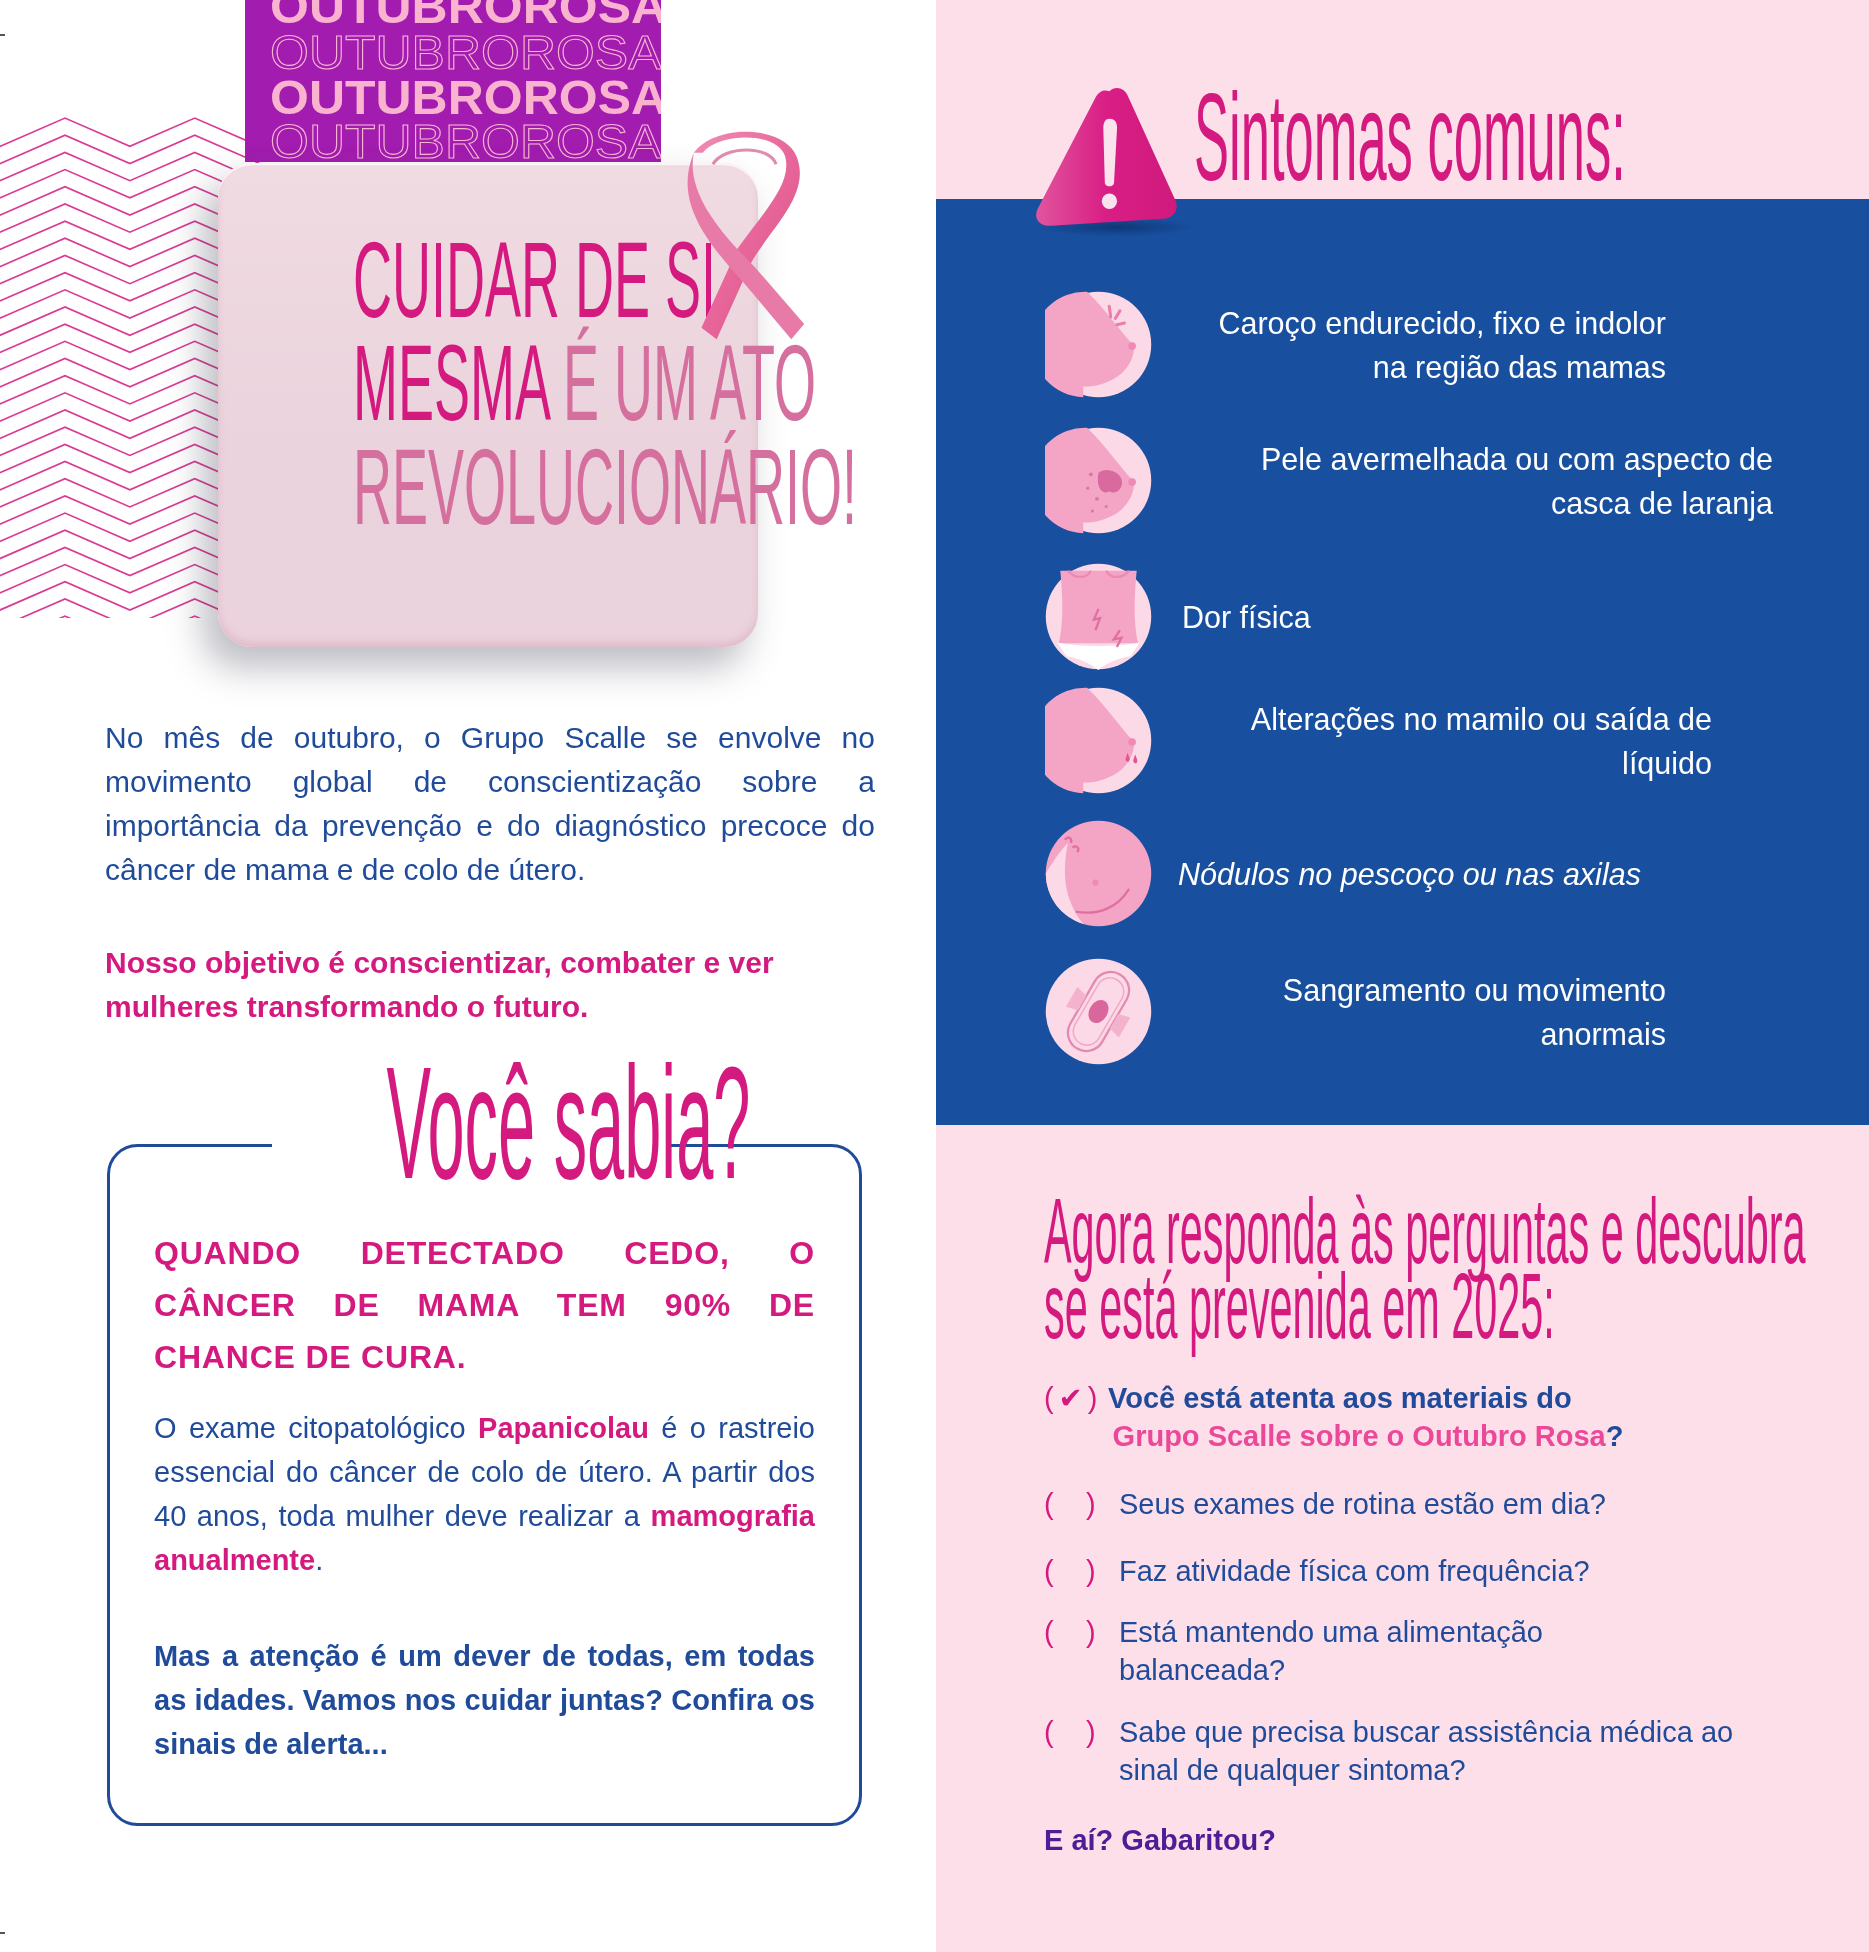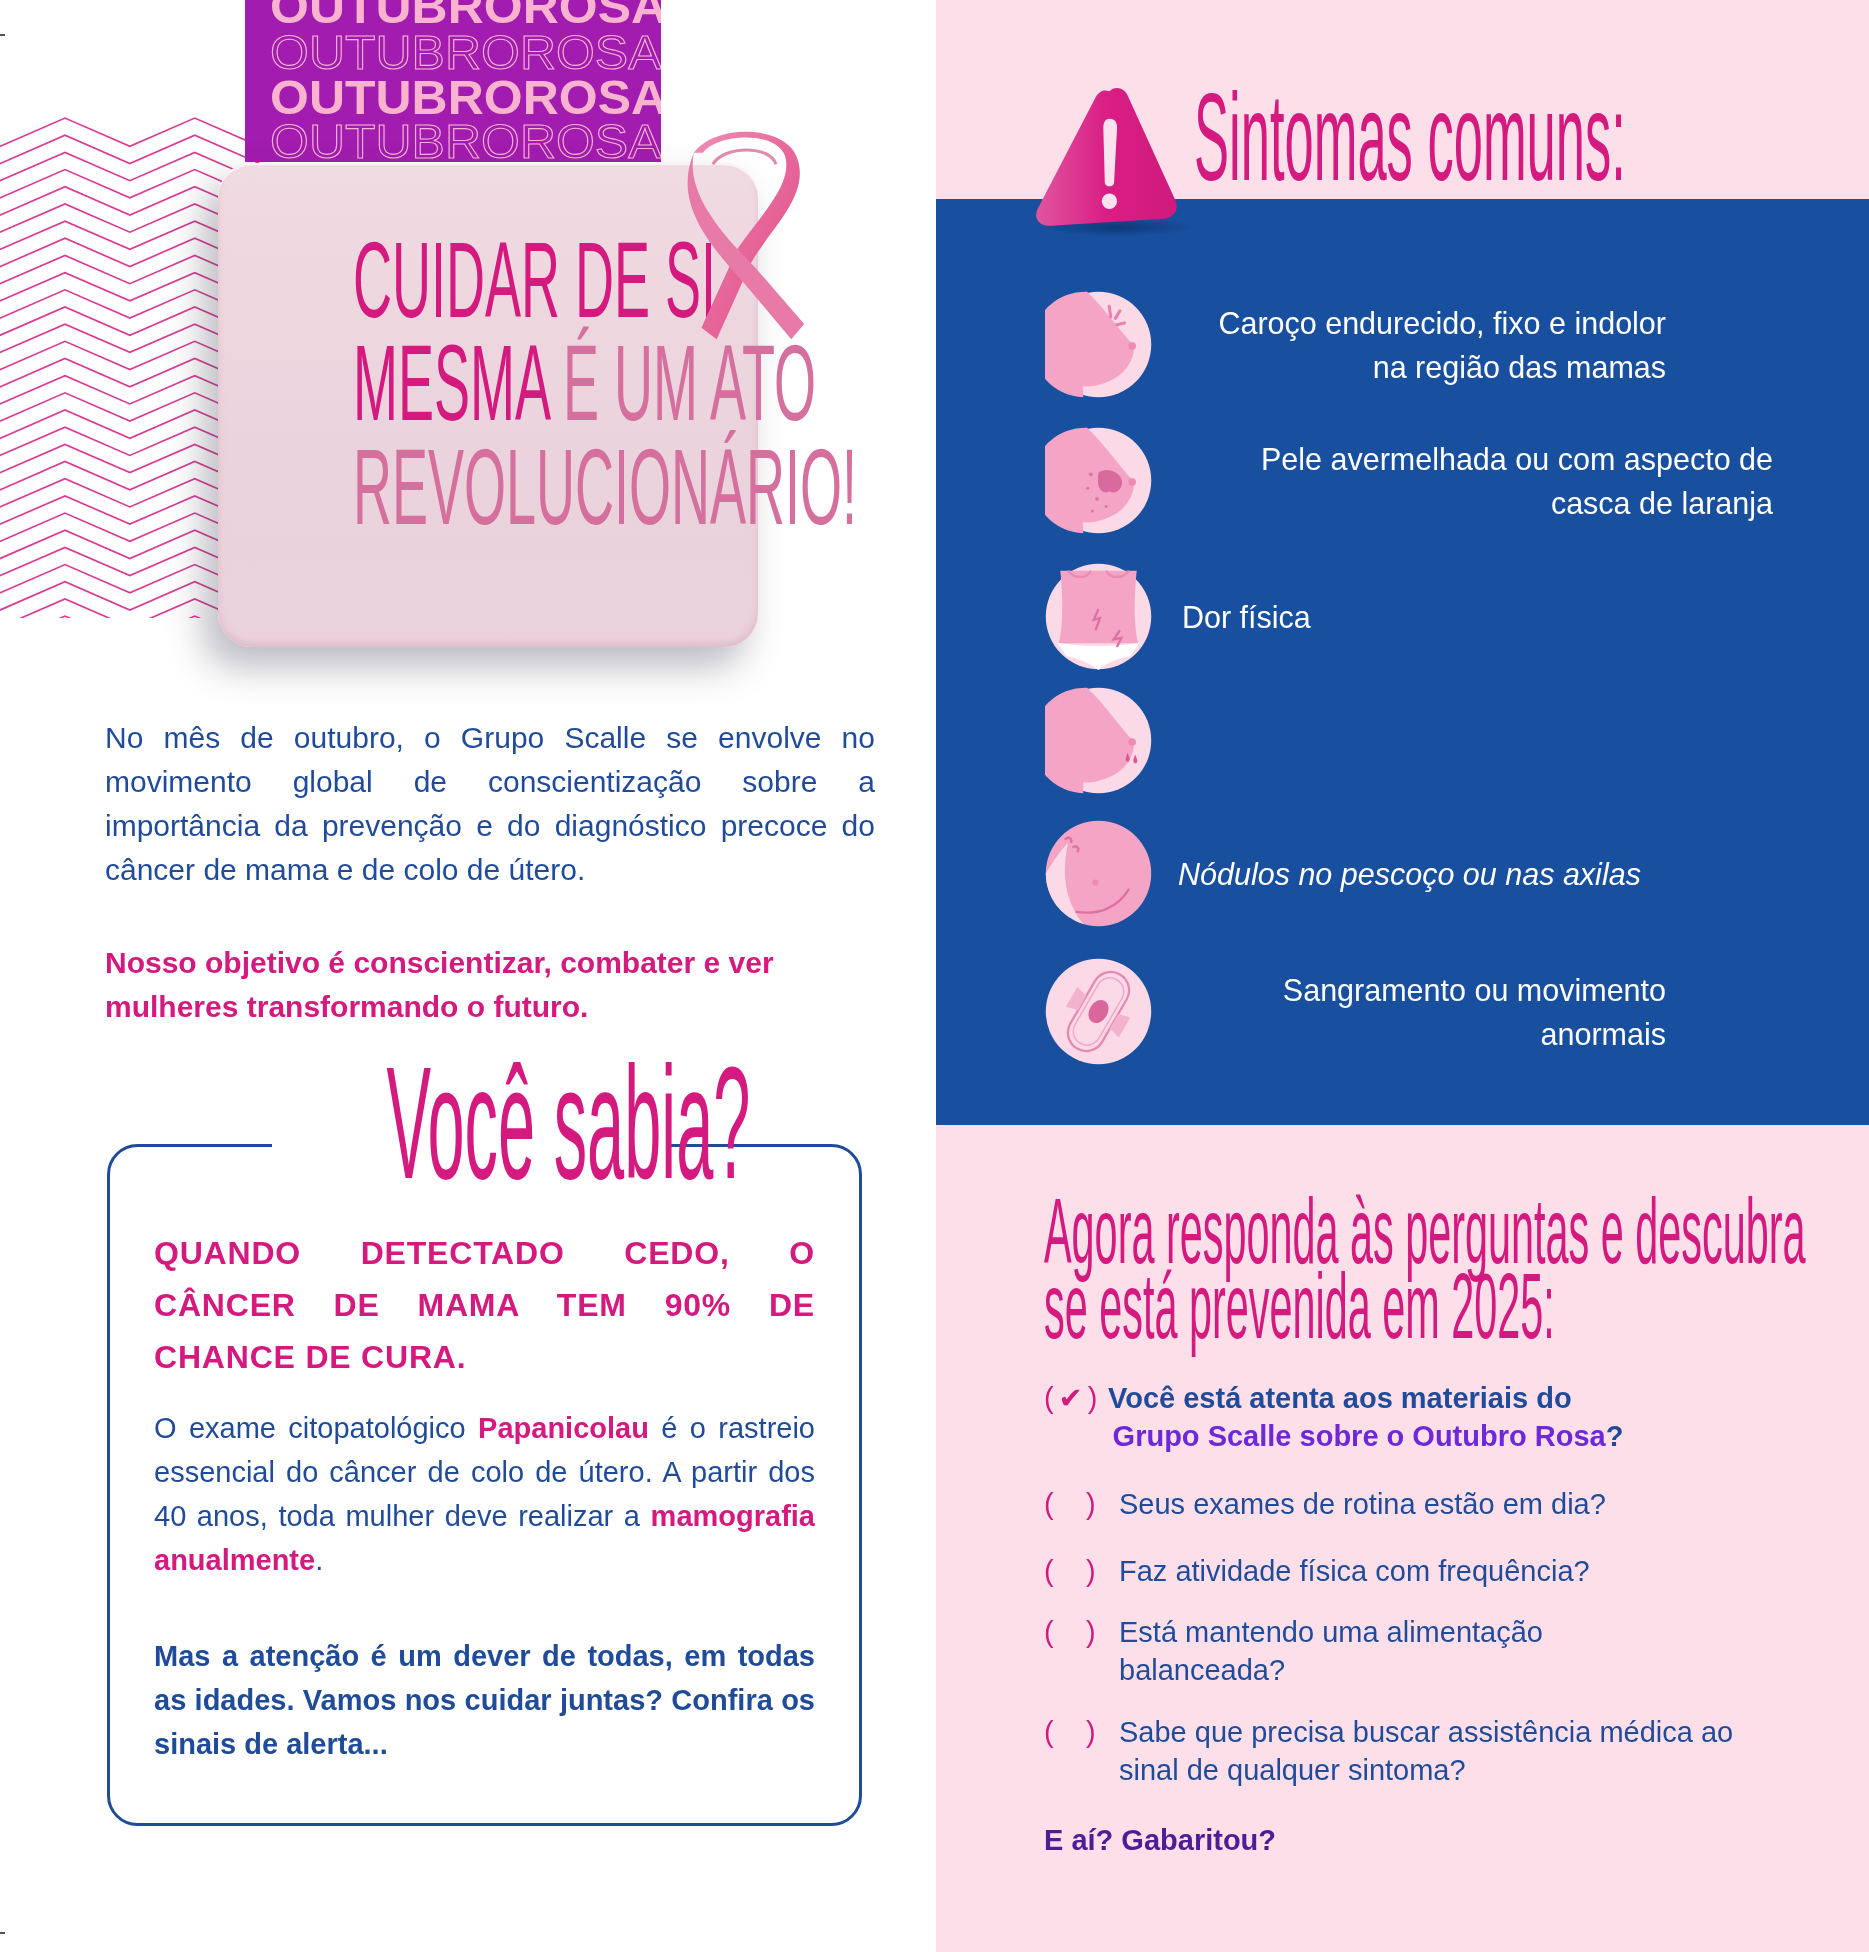--- a/index.html
+++ b/index.html
@@ -44,21 +44,21 @@
 
   .sym { position:absolute; left:1045px; width:763px; height:107px;text-align:right; }
   .sym .icon { position:absolute; left:0; top:0; width:107px; height:107px; }
   .sym .txt { position:absolute; left:133px; top:50%; transform:translateY(-50%); font-size:30.5px; line-height:44px; color:#ffffff; }
 
   .quiz-title { left:1044px; top:1194px; width:839px; font-size:93px; line-height:75px; color:#d4197f; transform:scaleX(0.445); transform-origin:left; white-space:nowrap; }
   .q { position:absolute; left:1044px; width:763px; font-size:29px; line-height:38px; color:#1f4b9a; font-weight:bold; }
   .q .paren { position:absolute; left:0; top:0; color:#d4197f; font-weight:normal; }
   .q .paren .check { display:inline-block; width:34px; text-align:center; }
   .q .label { position:absolute; left:64px; top:0; width:687px; }
-  .q .hi { color:#6d28d9; }
+  .q .hi { color:#ec4899; }
   .q.plain { font-weight:normal; }
   .q.plain .label { left:75px; }
   .q.first .label { left:64px; }
   .outro { left:1044px; top:1821px; font-size:29px; line-height:38px; font-weight:bold; color:#4c1d95; }
 
   .crop-mark { width:4.6px; height:1.5px; background:#555; }
 </style>
 </head>
 <body>
 
@@ -199,20 +199,21 @@
   <div class="txt" style="left:137px;">Dor física</div>
 </div>
 <div class="sym" style="top:687px;">
   <svg class="icon" viewBox="0 0 140 140">
     <circle cx="70" cy="70" r="69" fill="#fcd9e7"></circle>
     <path d="M55 1 C 80 25, 100 55, 115 70 C 120 80, 110 105, 90 115 C 70 125, 58 125, 50 125 L 50 139 A 69 69 0 0 1 55 1 Z" fill="#f4a5c5"></path>
     <circle cx="114" cy="72" r="5" fill="#ee8ab5"></circle>
     <path d="M108 86 C 110 92, 112 94, 110 97 C 108 99, 104 97, 106 92 Z" fill="#e0568f"></path>
     <path d="M118 88 C 120 94, 122 96, 120 99 C 118 101, 114 99, 116 94 Z" fill="#e0568f"></path>
   </svg>
+  <div class="txt" style="width:534px;">Alterações no mamilo ou saída de líquido</div>
 </div>
 <div class="sym" style="top:820px;font-style:italic;">
   <svg class="icon" viewBox="0 0 140 140">
     <circle cx="70" cy="70" r="69" fill="#f4a5c5"></circle>
     <path d="M1 70 A 69 69 0 0 0 50 136 C 30 110, 20 80, 30 30 C 20 40, 10 55, 1 70 Z" fill="#fcd9e7"></path>
     <path d="M40 120 C 70 125, 95 115, 110 90" stroke="#e06fa2" stroke-width="3" fill="none"></path>
     <circle cx="66" cy="82" r="4" fill="#ee8ab5"></circle>
     <path d="M26 26 C 30 20, 36 24, 34 30 M 36 36 C 42 32, 46 38, 42 42" stroke="#e06fa2" stroke-width="3" fill="none"></path>
   </svg>
   <div class="txt">Nódulos no pescoço ou nas axilas</div>

